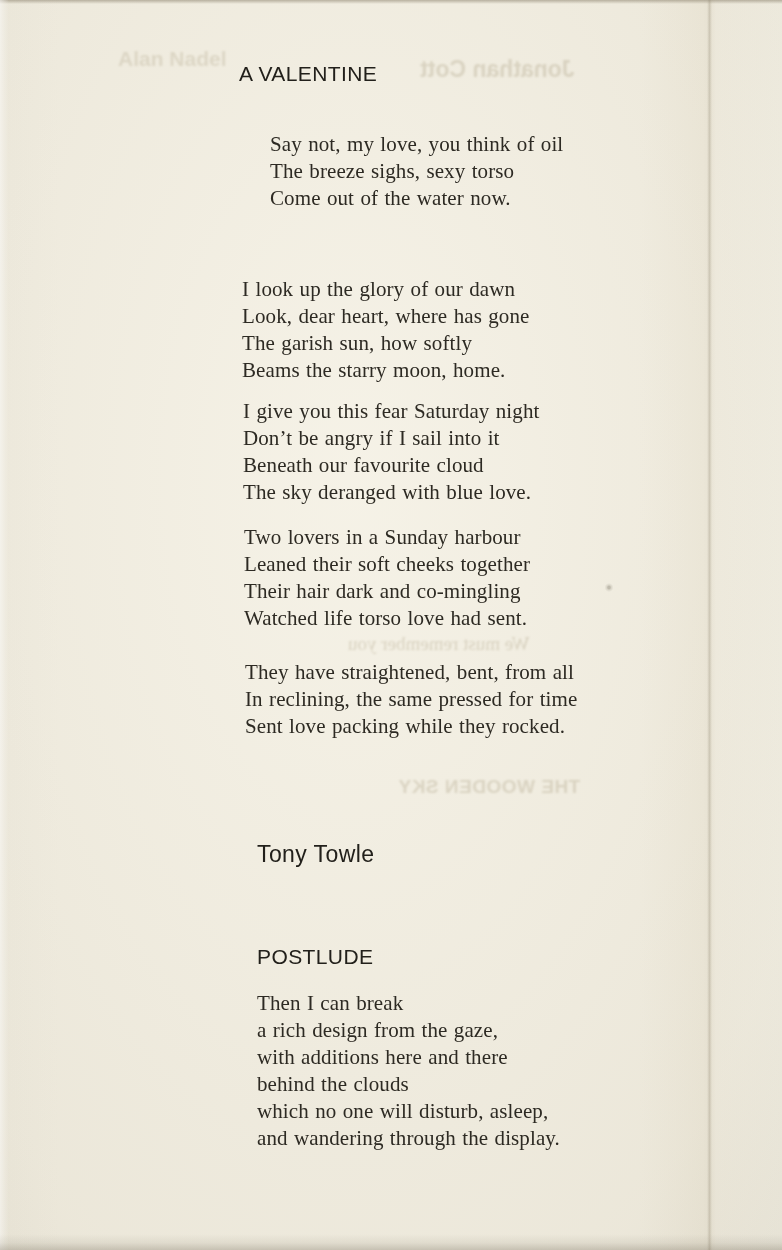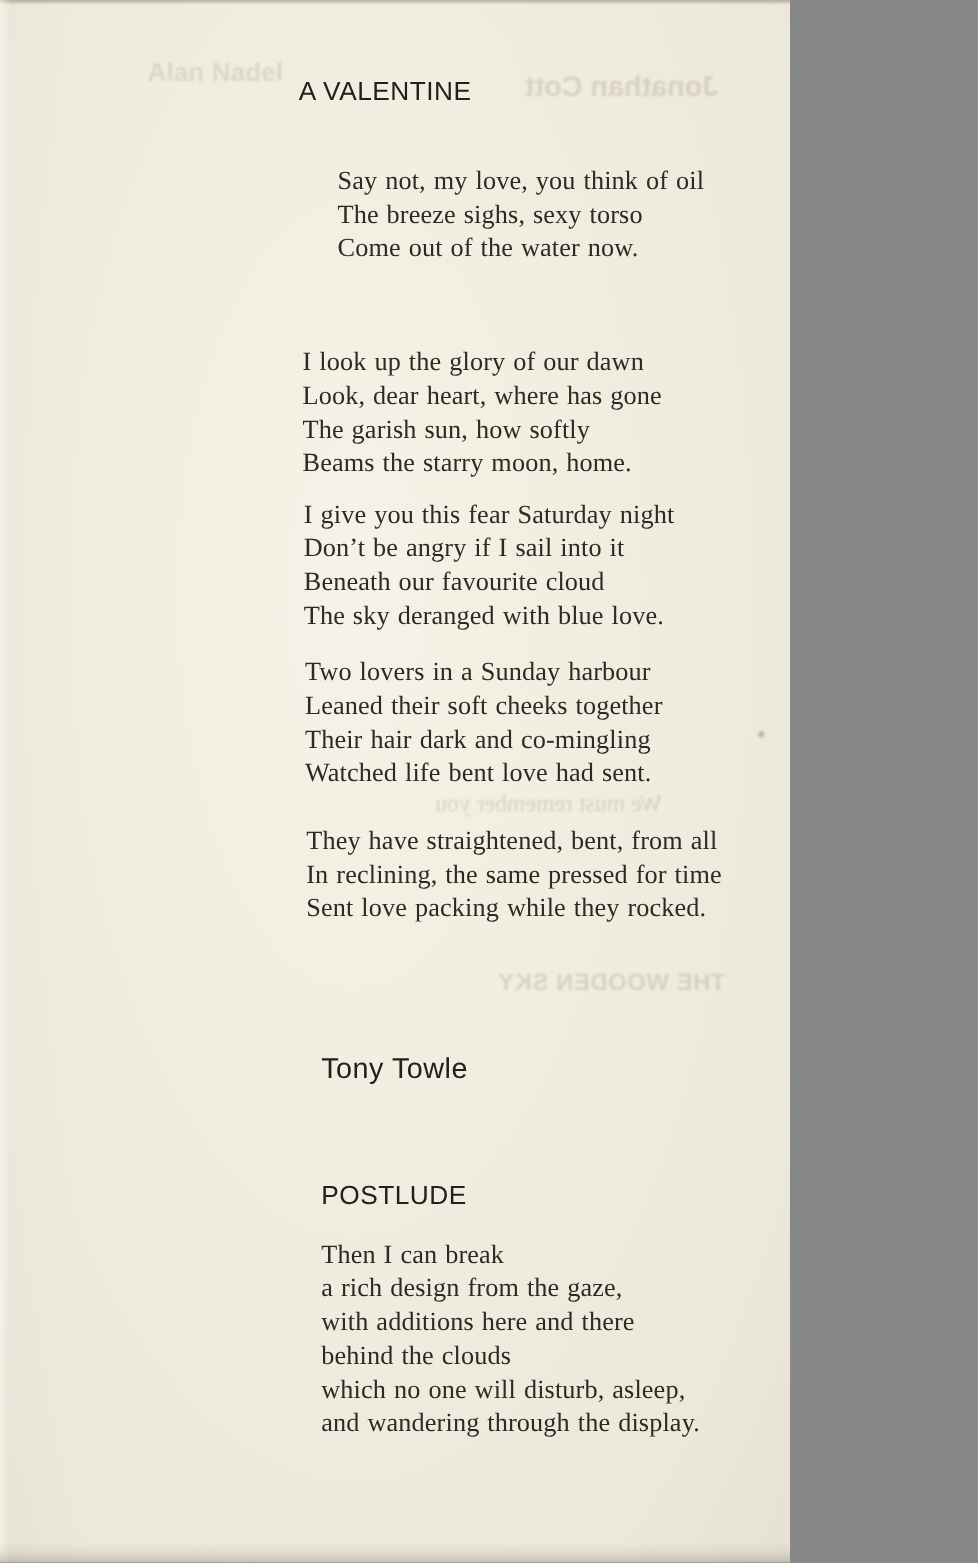--- a/index.html
+++ b/index.html
@@ -1,17 +1,17 @@
 <!DOCTYPE html>
 <html><head>
 <meta charset="utf-8">
 <style>
   html, body { margin:0; padding:0; background:#888; }
   .page {
-    position:relative; width:632px; height:1250px; overflow:hidden;
+    position:relative; width:782px; height:1250px; overflow:hidden;
     background:
       linear-gradient(90deg, #ece7d7 0px, #f2eee1 10px, #f4f0e3 60px, #f4f0e3 640px,
                       #f0ebdc 703px, #ede8d9 710px, #f3efe2 716px, #f5f2e6 782px);
     font-family:"Liberation Serif","DejaVu Serif",serif;
   }
   .vignette { position:absolute; inset:0; pointer-events:none;
     background:radial-gradient(ellipse at 45% 38%, rgba(255,255,255,0.14) 0%, rgba(125,115,93,0.07) 82%, rgba(125,115,93,0.12) 100%); }
   .edge-top    { position:absolute; top:0; left:0; right:0; height:4px;
     background:linear-gradient(180deg, rgba(138,128,107,0.55), rgba(138,128,107,0)); }
   .edge-bottom { position:absolute; bottom:0; left:0; right:0; height:16px;
@@ -83,21 +83,21 @@
     <div>I give you this fear Saturday night</div>
     <div>Don’t be angry if I sail into it</div>
     <div>Beneath our favourite cloud</div>
     <div>The sky deranged with blue love.</div>
   </div>
 
   <div class="stanza" id="st4">
     <div>Two lovers in a Sunday harbour</div>
     <div>Leaned their soft cheeks together</div>
     <div>Their hair dark and co-mingling</div>
-    <div>Watched life bent love had sent.</div>
+    <div>Watched life torso love had sent.</div>
   </div>
 
   <div class="stanza" id="st5">
     <div>They have straightened, bent, from all</div>
     <div>In reclining, the same pressed for time</div>
     <div>Sent love packing while they rocked.</div>
   </div>
 
   <div class="speck"></div>
 

